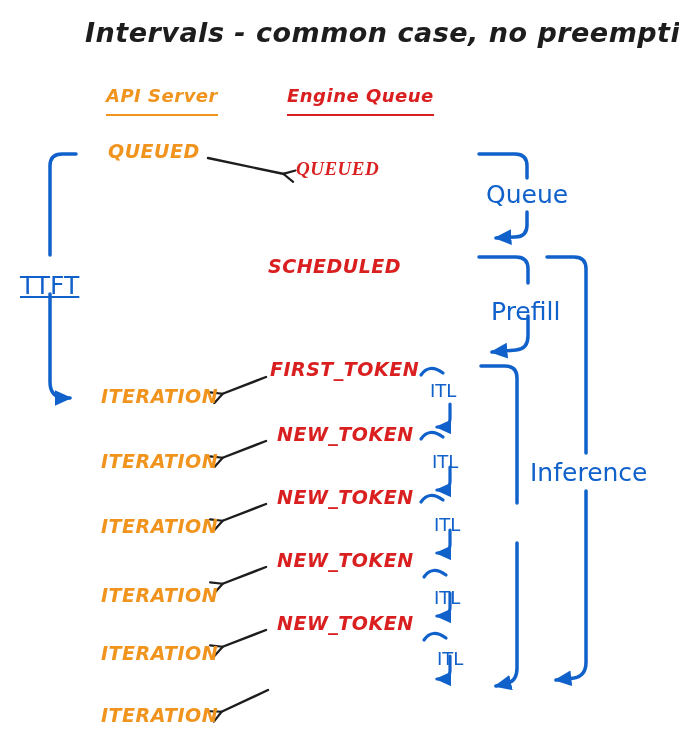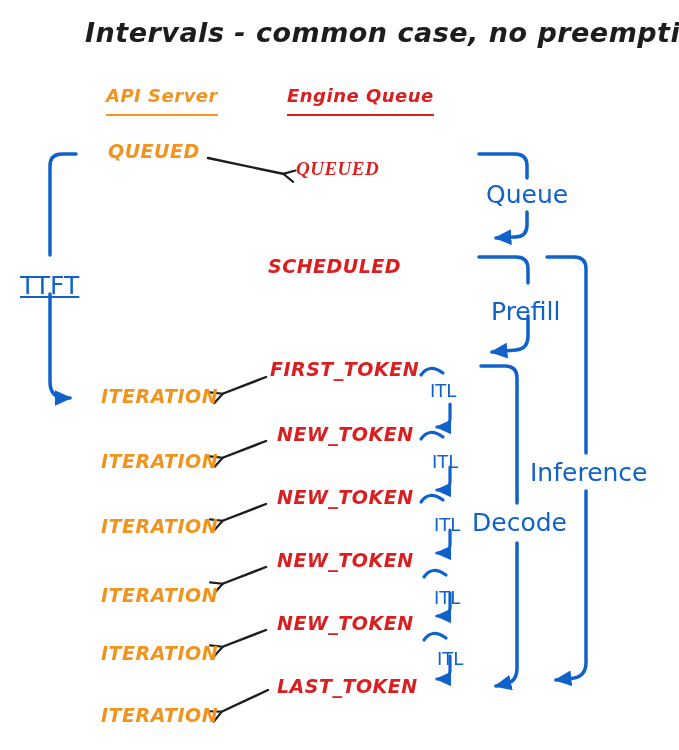--- a/index.html
+++ b/index.html
@@ -110,26 +110,24 @@
   <div class="lbl evt api" style="left:101px;top:643px;">ITERATION</div>
   <div class="lbl evt api" style="left:101px;top:705px;">ITERATION</div>
 
   <div class="lbl evt engine" style="left:296px;top:159px;font-family:Liberation Serif, serif;">QUEUED</div>
   <div class="lbl evt engine" style="left:268px;top:256px;">SCHEDULED</div>
   <div class="lbl evt engine" style="left:250px;top:359px;margin-left:20px;">FIRST_TOKEN</div>
   <div class="lbl evt engine" style="left:277px;top:424px;">NEW_TOKEN</div>
   <div class="lbl evt engine" style="left:277px;top:487px;">NEW_TOKEN</div>
   <div class="lbl evt engine" style="left:277px;top:550px;">NEW_TOKEN</div>
   <div class="lbl evt engine" style="left:277px;top:613px;">NEW_TOKEN</div>
-  <div class="lbl evt engine" style="left:277px;top:676px;">LAST_TOKEN</div>
 
   <div class="lbl ivl blue" style="left:20px;top:272px;text-decoration:underline;">TTFT</div>
   <div class="lbl ivl blue" style="left:486px;top:181px;">Queue</div>
   <div class="lbl ivl blue" style="left:491px;top:298px;">Prefill</div>
   <div class="lbl ivl blue" style="left:530px;top:459px;text-align:center;">Inference</div>
-  <div class="lbl ivl blue" style="left:472px;top:509px;">Decode</div>
   <div class="lbl itl blue" style="left:430px;top:381px;">ITL</div>
   <div class="lbl itl blue" style="left:432px;top:452px;">ITL</div>
   <div class="lbl itl blue" style="left:434px;top:515px;">ITL</div>
   <div class="lbl itl blue" style="left:434px;top:588px;">ITL</div>
   <div class="lbl itl blue" style="left:437px;top:649px;">ITL</div>
 
 </div>
 
 </body></html>

